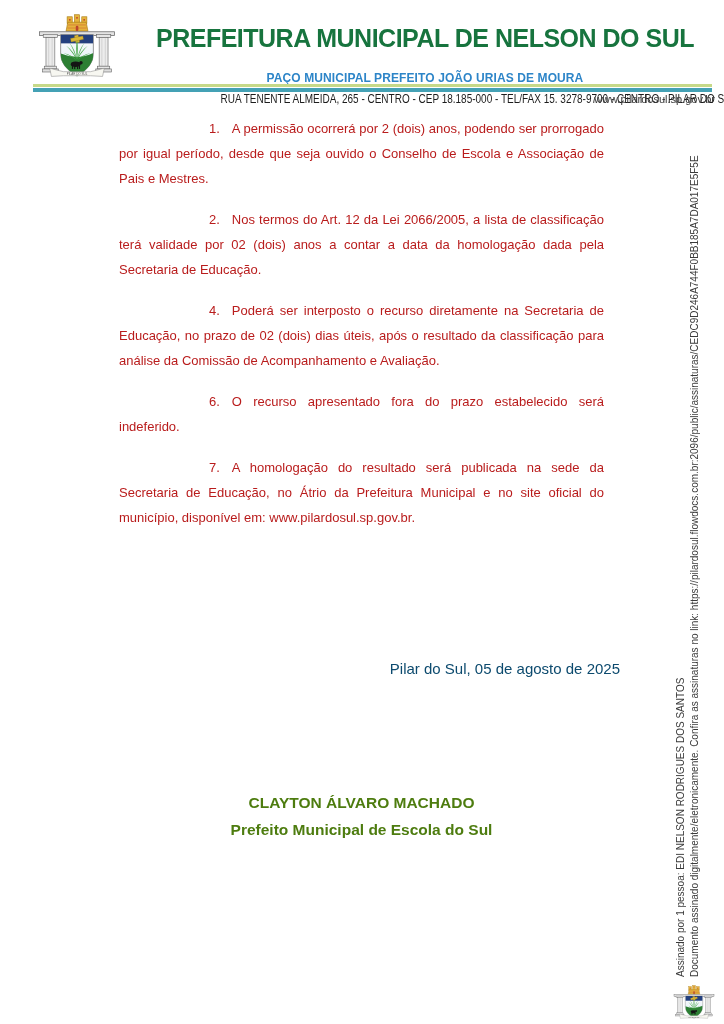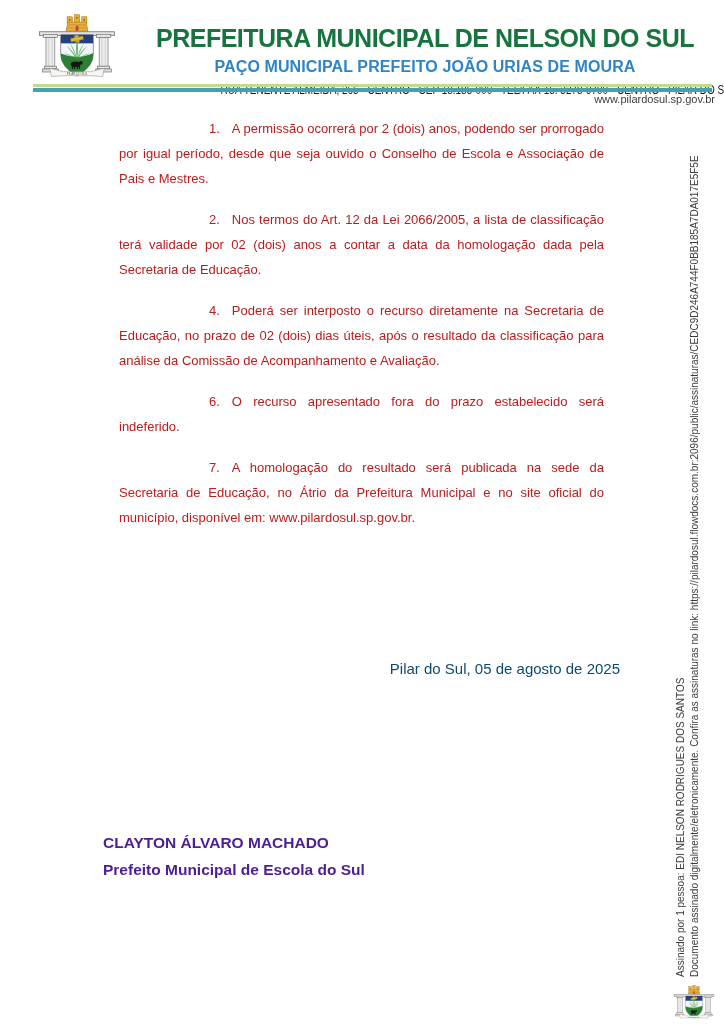--- a/index.html
+++ b/index.html
@@ -8,21 +8,21 @@
     font-family:"Liberation Sans","DejaVu Sans",sans-serif;color:#1a1a1a;
   }
   
   .crest-large{position:absolute;left:36px;top:12px;width:82px;height:75px;}
   .crest-small{position:absolute;left:672px;top:984px;width:44px;height:40px;}
   .header-text{position:absolute;left:126px;top:24px;width:598px;text-align:center;}
   .doc-title{
     font-size:25px;font-weight:bold;letter-spacing:-0.5px;color:#17743e;white-space:nowrap;
   }
   .doc-subtitle{
-    margin-top:5px;font-size:16px;font-weight:bold;color:#2d85c8;white-space:nowrap;letter-spacing:0.1px;text-align:center;
+    margin-top:18px;font-size:12px;font-weight:bold;color:#2d85c8;white-space:nowrap;letter-spacing:0.1px;text-align:center;
   }
   .doc-address{margin-top:4px;white-space:nowrap;}
   .doc-address span{
     display:inline-block;font-size:13.5px;color:#1c1c1c;white-space:nowrap;
     transform:scaleX(0.74);transform-origin:center top;letter-spacing:0px;
   }
   .stripe{position:absolute;left:33px;width:679px;}
   .stripe-green{top:84px;height:3px;background:#c6d989;}
   .stripe-teal{top:88px;height:4px;background:#44a1b5;}
   .site-line{
@@ -33,22 +33,22 @@
   .para{
     margin:16px;font-size:13px;line-height:25px;text-align:justify;text-indent:90px;color:#b91c1c;
   }
   .pnum{display:inline;}
   .pgap{display:inline-block;width:12px;}
   .dateline{
     position:absolute;left:103px;top:660px;width:517px;text-align:right;
     font-size:15px;color:#0c4a6e;
   }
   .signature{
-    position:absolute;left:103px;top:830px;width:517px;
-    font-size:15.5px;font-weight:bold;color:#4c1d95;line-height:26.5px;
+    position:absolute;left:103px;top:790px;width:517px;text-align:center;
+    font-size:15.5px;font-weight:bold;color:#4d7c0f;line-height:26.5px;
   }
   
   .vtext{
     position:absolute;bottom:47px;white-space:nowrap;font-size:10px;color:#3a3a3a;
     transform:rotate(-90deg);transform-origin:0 100%;line-height:12px;
   }
   .vtext-signer{left:687px;}
   .vtext-verify{left:701px;}
 </style>
 </head>

